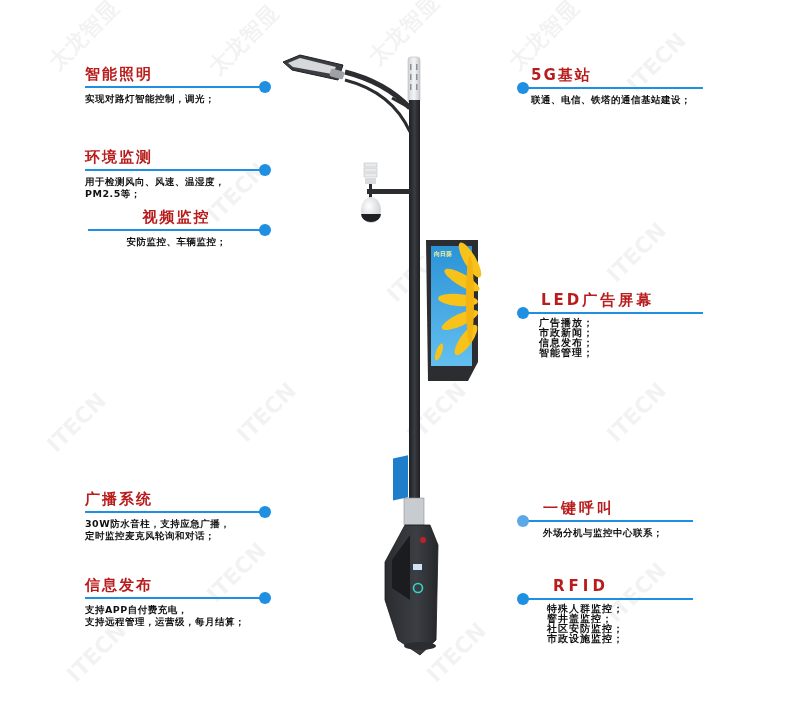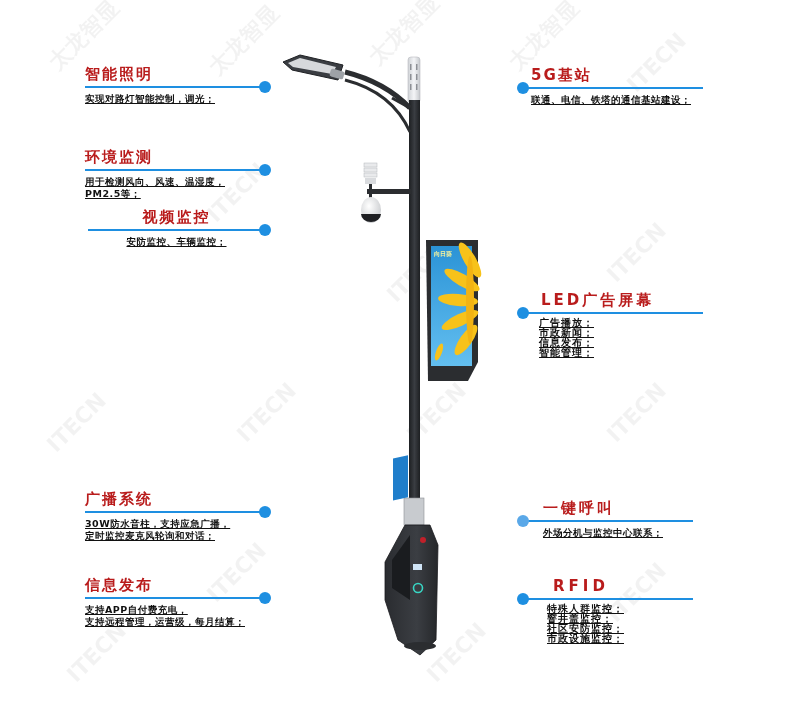--- a/index.html
+++ b/index.html
@@ -12,21 +12,21 @@
   .wm { position: absolute; font-family: "DejaVu Sans", sans-serif; font-weight: bold; color: rgba(0,0,0,0.05); font-size: 22px; transform: rotate(-45deg); white-space: nowrap; pointer-events: none; }
 
   
   .feature { position: absolute; }
   .feature .title { color: #b91c1c; font-weight: bold; font-size: 15px; letter-spacing: 2px; line-height: 18px; white-space: nowrap; }
   .feature .rule { position: relative; height: 2px; background: #1e8fe1; margin-top: 3px; }
   .feature .dot { position: absolute; top: -5px; width: 12px; height: 12px; border-radius: 50%; background: #1e8fe1; }
   .feature.left .dot { right: -6px; }
   .feature.right .dot { left: -6px; }
   .feature .desc { font-size: 9.5px; font-weight: bold; line-height: 12px; margin-top: 5px; white-space: nowrap; letter-spacing: 0.5px; color: #111; }
-  .feature .desc div { display: block; text-decoration: underline; }
+  .feature .desc div { display: block; }
   .feature .desc.tight { line-height: 10px; font-size: 10px; letter-spacing: 1px; }
 
   
   .pole-wrap { position: absolute; left: 0; top: 0; width: 800px; height: 705px; }
 </style>
 </head>
 <body>
 
 <div class="canvas">
 

